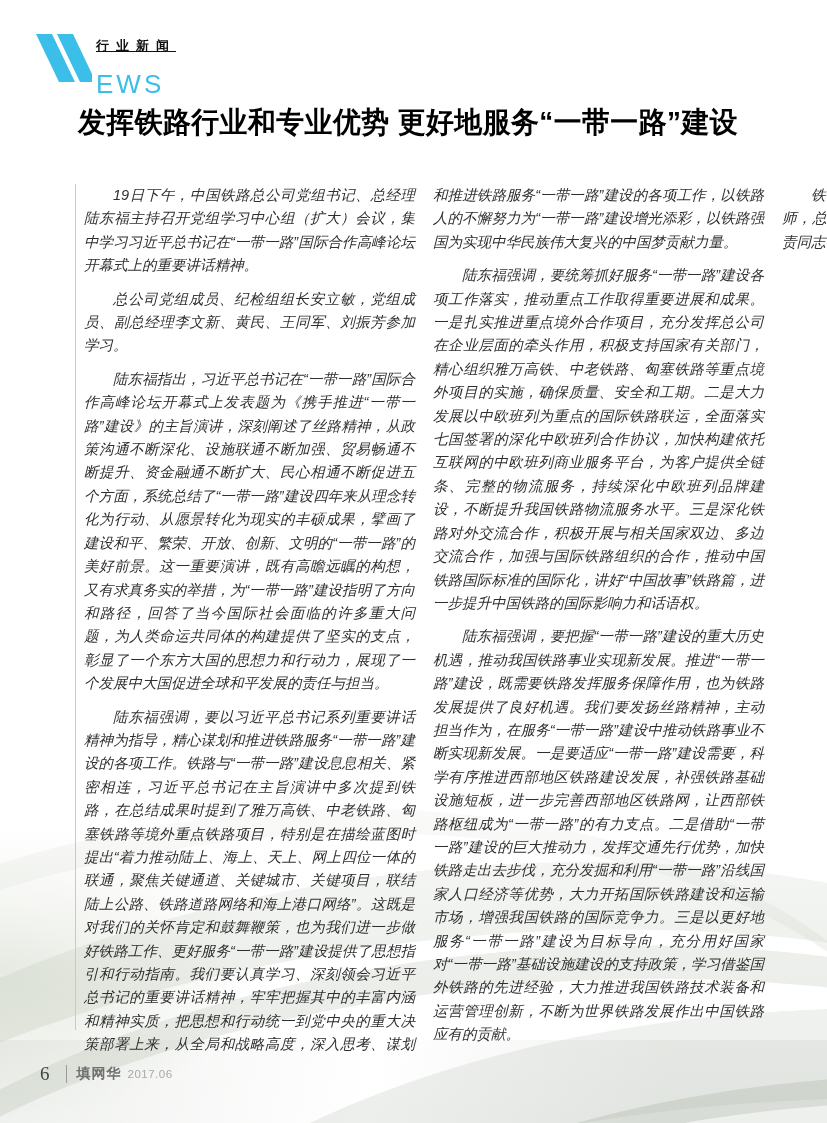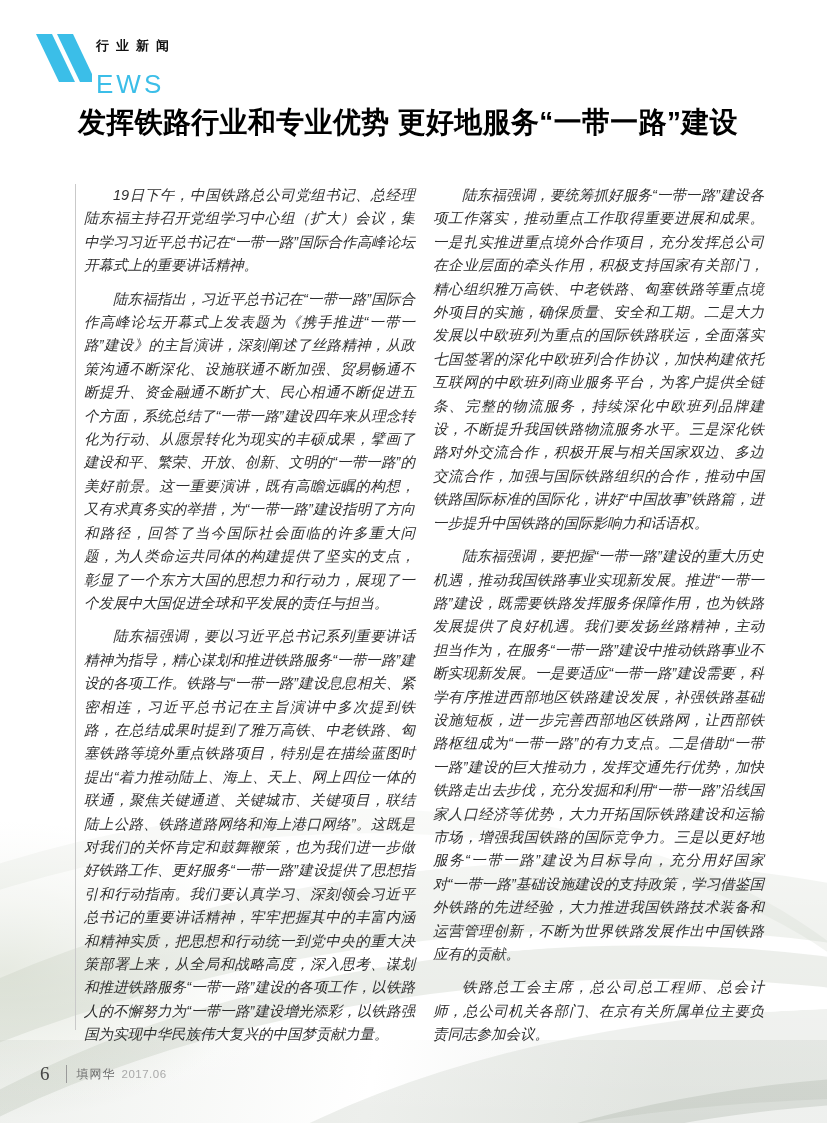--- a/index.html
+++ b/index.html
@@ -22,21 +22,21 @@
   .wash-left{position:absolute;left:-60px;top:820px;width:320px;height:300px;
     background:radial-gradient(ellipse at 20% 50%,rgba(172,184,156,0.38),rgba(172,184,156,0) 70%);}
   .wash-bottom{position:absolute;left:0;top:1040px;width:827px;height:83px;
     background:linear-gradient(100deg,rgba(190,198,186,0.25),rgba(255,255,255,0) 45%,rgba(180,188,178,0.22) 80%);}
   .bg-fade{position:absolute;inset:0;background:linear-gradient(to bottom,#fff 0%,#fff 62%,rgba(255,255,255,0.25) 85%,rgba(255,255,255,0) 100%);}
 
   
   .logo{position:absolute;left:36px;top:34px;z-index:2;display:flex;align-items:flex-start;}
   .logo-n{display:block;}
   .logo-right{margin-left:4px;}
-  .logo-kanji{font-size:13px;font-weight:700;color:#111;letter-spacing:7px;white-space:nowrap;margin-top:3px;}
+  .logo-kanji{font-size:13px;font-weight:700;color:#111;letter-spacing:7px;white-space:nowrap;margin-top:3px;text-decoration:underline;}
   .logo-ews{font-size:26px;font-weight:400;color:#3BBEE8;letter-spacing:3px;line-height:1;margin-top:16px;
     font-family:"Liberation Sans","DejaVu Sans",sans-serif;}
 
   
   .title{
     position:absolute;left:78px;top:104px;width:700px;margin:0;z-index:2;
     font-size:29px;line-height:1.3;font-weight:900;color:#000;
     letter-spacing:0.5px;white-space:nowrap;
     transform:scaleX(0.96);transform-origin:left top;
   }
@@ -48,21 +48,21 @@
     column-count:2;column-gap:18px;column-fill:auto;
     font-size:14.5px;line-height:23.4px;color:#2e2e2e;
     text-align:justify;
   }
   .columns p{margin:0 0 10px;text-indent:2em;font-style:italic;}
 
   
   .footer{position:absolute;left:40px;top:1063px;z-index:2;display:flex;align-items:center;}
   .pageno{font-family:"Liberation Serif","DejaVu Serif",serif;font-size:19px;color:#454545;}
   .fdiv{width:1px;height:18px;background:#9a9a9a;margin:0 10px 0 16px;}
-  .mag{font-size:12px;font-weight:400;color:#6f6f6f;letter-spacing:1px;text-align:center;}
+  .mag{font-size:14px;font-weight:700;color:#6f6f6f;letter-spacing:1px;text-align:center;}
   .issue{font-size:11.5px;color:#a9a9a9;margin-left:6px;letter-spacing:0.5px;text-align:right;}
 </style>
 </head>
 <body>
 
 <div class="page">
 
   <div class="bg">
     <div class="sw sw5"></div>
     <div class="sw sw1"></div>
@@ -84,20 +84,21 @@
       <div class="logo-ews">EWS</div>
     </div>
   </header>
 
   <h1 class="title">发挥铁路行业和专业优势 更好地服务“一带一路”建设</h1>
 
   <div class="rule"></div>
 
   <main class="columns">
     <p>19日下午，中国铁路总公司党组书记、总经理陆东福主持召开党组学习中心组（扩大）会议，集中学习习近平总书记在“一带一路”国际合作高峰论坛开幕式上的重要讲话精神。</p>
+    <p>总公司党组成员、纪检组组长安立敏，党组成员、副总经理李文新、黄民、王同军、刘振芳参加学习。</p>
     <p>陆东福指出，习近平总书记在“一带一路”国际合作高峰论坛开幕式上发表题为《携手推进“一带一路”建设》的主旨演讲，深刻阐述了丝路精神，从政策沟通不断深化、设施联通不断加强、贸易畅通不断提升、资金融通不断扩大、民心相通不断促进五个方面，系统总结了“一带一路”建设四年来从理念转化为行动、从愿景转化为现实的丰硕成果，擘画了建设和平、繁荣、开放、创新、文明的“一带一路”的美好前景。这一重要演讲，既有高瞻远瞩的构想，又有求真务实的举措，为“一带一路”建设指明了方向和路径，回答了当今国际社会面临的许多重大问题，为人类命运共同体的构建提供了坚实的支点，彰显了一个东方大国的思想力和行动力，展现了一个发展中大国促进全球和平发展的责任与担当。</p>
     <p>陆东福强调，要以习近平总书记系列重要讲话精神为指导，精心谋划和推进铁路服务“一带一路”建设的各项工作。铁路与“一带一路”建设息息相关、紧密相连，习近平总书记在主旨演讲中多次提到铁路，在总结成果时提到了雅万高铁、中老铁路、匈塞铁路等境外重点铁路项目，特别是在描绘蓝图时提出“着力推动陆上、海上、天上、网上四位一体的联通，聚焦关键通道、关键城市、关键项目，联结陆上公路、铁路道路网络和海上港口网络”。这既是对我们的关怀肯定和鼓舞鞭策，也为我们进一步做好铁路工作、更好服务“一带一路”建设提供了思想指引和行动指南。我们要认真学习、深刻领会习近平总书记的重要讲话精神，牢牢把握其中的丰富内涵和精神实质，把思想和行动统一到党中央的重大决策部署上来，从全局和战略高度，深入思考、谋划和推进铁路服务“一带一路”建设的各项工作，以铁路人的不懈努力为“一带一路”建设增光添彩，以铁路强国为实现中华民族伟大复兴的中国梦贡献力量。</p>
     <p>陆东福强调，要统筹抓好服务“一带一路”建设各项工作落实，推动重点工作取得重要进展和成果。一是扎实推进重点境外合作项目，充分发挥总公司在企业层面的牵头作用，积极支持国家有关部门，精心组织雅万高铁、中老铁路、匈塞铁路等重点境外项目的实施，确保质量、安全和工期。二是大力发展以中欧班列为重点的国际铁路联运，全面落实七国签署的深化中欧班列合作协议，加快构建依托互联网的中欧班列商业服务平台，为客户提供全链条、完整的物流服务，持续深化中欧班列品牌建设，不断提升我国铁路物流服务水平。三是深化铁路对外交流合作，积极开展与相关国家双边、多边交流合作，加强与国际铁路组织的合作，推动中国铁路国际标准的国际化，讲好“中国故事”铁路篇，进一步提升中国铁路的国际影响力和话语权。</p>
     <p>陆东福强调，要把握“一带一路”建设的重大历史机遇，推动我国铁路事业实现新发展。推进“一带一路”建设，既需要铁路发挥服务保障作用，也为铁路发展提供了良好机遇。我们要发扬丝路精神，主动担当作为，在服务“一带一路”建设中推动铁路事业不断实现新发展。一是要适应“一带一路”建设需要，科学有序推进西部地区铁路建设发展，补强铁路基础设施短板，进一步完善西部地区铁路网，让西部铁路枢纽成为“一带一路”的有力支点。二是借助“一带一路”建设的巨大推动力，发挥交通先行优势，加快铁路走出去步伐，充分发掘和利用“一带一路”沿线国家人口经济等优势，大力开拓国际铁路建设和运输市场，增强我国铁路的国际竞争力。三是以更好地服务“一带一路”建设为目标导向，充分用好国家对“一带一路”基础设施建设的支持政策，学习借鉴国外铁路的先进经验，大力推进我国铁路技术装备和运营管理创新，不断为世界铁路发展作出中国铁路应有的贡献。</p>
     <p>铁路总工会主席，总公司总工程师、总会计师，总公司机关各部门、在京有关所属单位主要负责同志参加会议。</p>
   </main>
 
   <footer class="footer">
     <span class="pageno">6</span>
     <span class="fdiv"></span>

